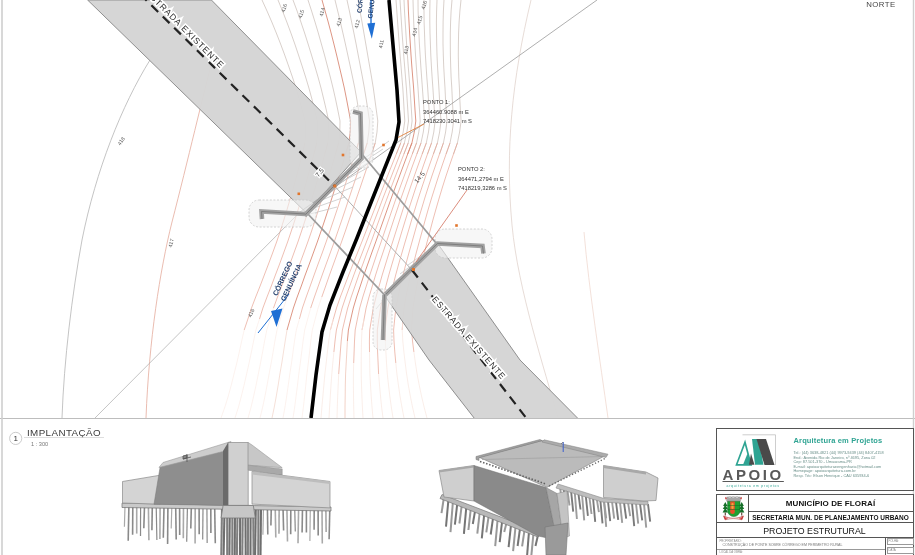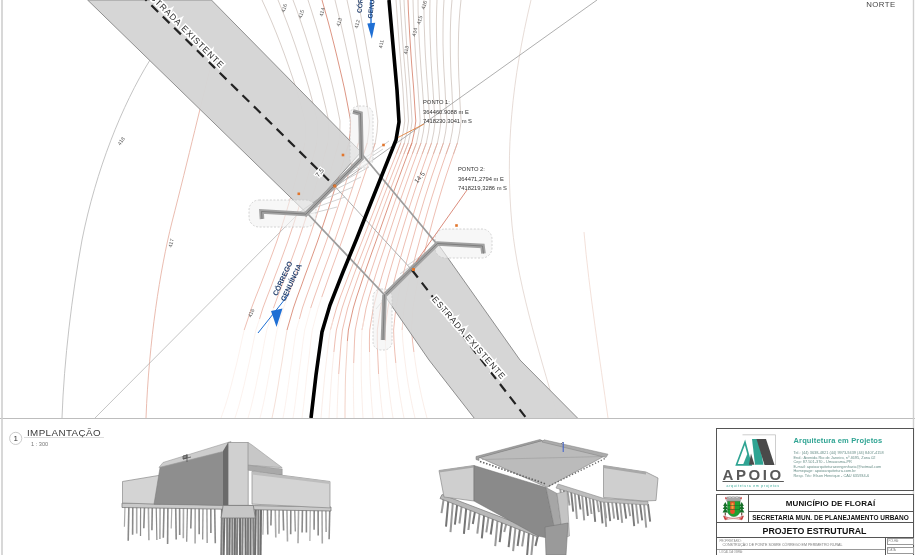--- a/index.html
+++ b/index.html
@@ -517,21 +517,21 @@
       <path d="M4.5,20.9 q9.9,4.8 20,0 l-1.5,3.9 q-8.5,-2.9 -17,0 z" fill="#d32f2f" stroke="#9a1f1f" stroke-width="0.4"></path>
       <path d="M6.5,22.6 q8,3.2 16,0" fill="none" stroke="#f5dede" stroke-width="0.8"></path>
     </svg>
 
     <div class="abs" style="left:32px;top:1px;width:164px;height:14px;font-size:8.0px;font-weight:bold;color:#111;text-align:center;letter-spacing:0.1px;white-space:nowrap;padding-top:2.5px;border-radius:7px;">MUNICÍPIO DE FLORAÍ</div>
     <div class="abs" style="left:32px;top:15.5px;width:164px;border-top:1px solid #555;height:0;"></div>
 
     <div class="abs" style="left:32px;top:17.5px;width:164px;height:10px;font-size:6.5px;font-weight:bold;color:#111;text-align:center;white-space:nowrap;padding-top:1.5px;">SECRETARIA MUN. DE PLANEJAMENTO URBANO</div>
     <div class="abs" style="left:0;top:27px;width:196px;border-top:1px solid #555;height:0;"></div>
 
-    <div class="abs" style="left:0;top:28.5px;width:196px;height:13px;font-size:8.8px;font-weight:bold;color:#111;text-align:center;white-space:nowrap;padding-top:2px;">PROJETO ESTRUTURAL</div>
+    <div class="abs" style="left:0;top:28.5px;width:196px;height:13px;font-size:8.8px;font-weight:normal;color:#111;text-align:center;white-space:nowrap;padding-top:2px;">PROJETO ESTRUTURAL</div>
     <div class="abs" style="left:0;top:42px;width:196px;border-top:1px solid #555;height:0;"></div>
 
     <div class="abs" style="left:3px;top:44px;width:100px;font-size:2.8px;color:#888;">PROPRIETÁRIO:</div>
 
     <div class="abs" style="left:6px;top:48px;width:160px;font-size:3.6px;color:#777;">CONSTRUÇÃO DE PONTE SOBRE CÓRREGO EM PERÍMETRO RURAL</div>
     <div class="abs" style="left:0;top:53.5px;width:168px;border-top:0.8px solid #999;height:0;"></div>
 
     <div class="abs" style="left:3px;top:55px;width:100px;font-size:2.8px;color:#888;">LOCAL DA OBRA:</div>
 
     <div class="abs" style="left:168px;top:42px;width:0;height:19px;border-left:1px solid #555;"></div>

